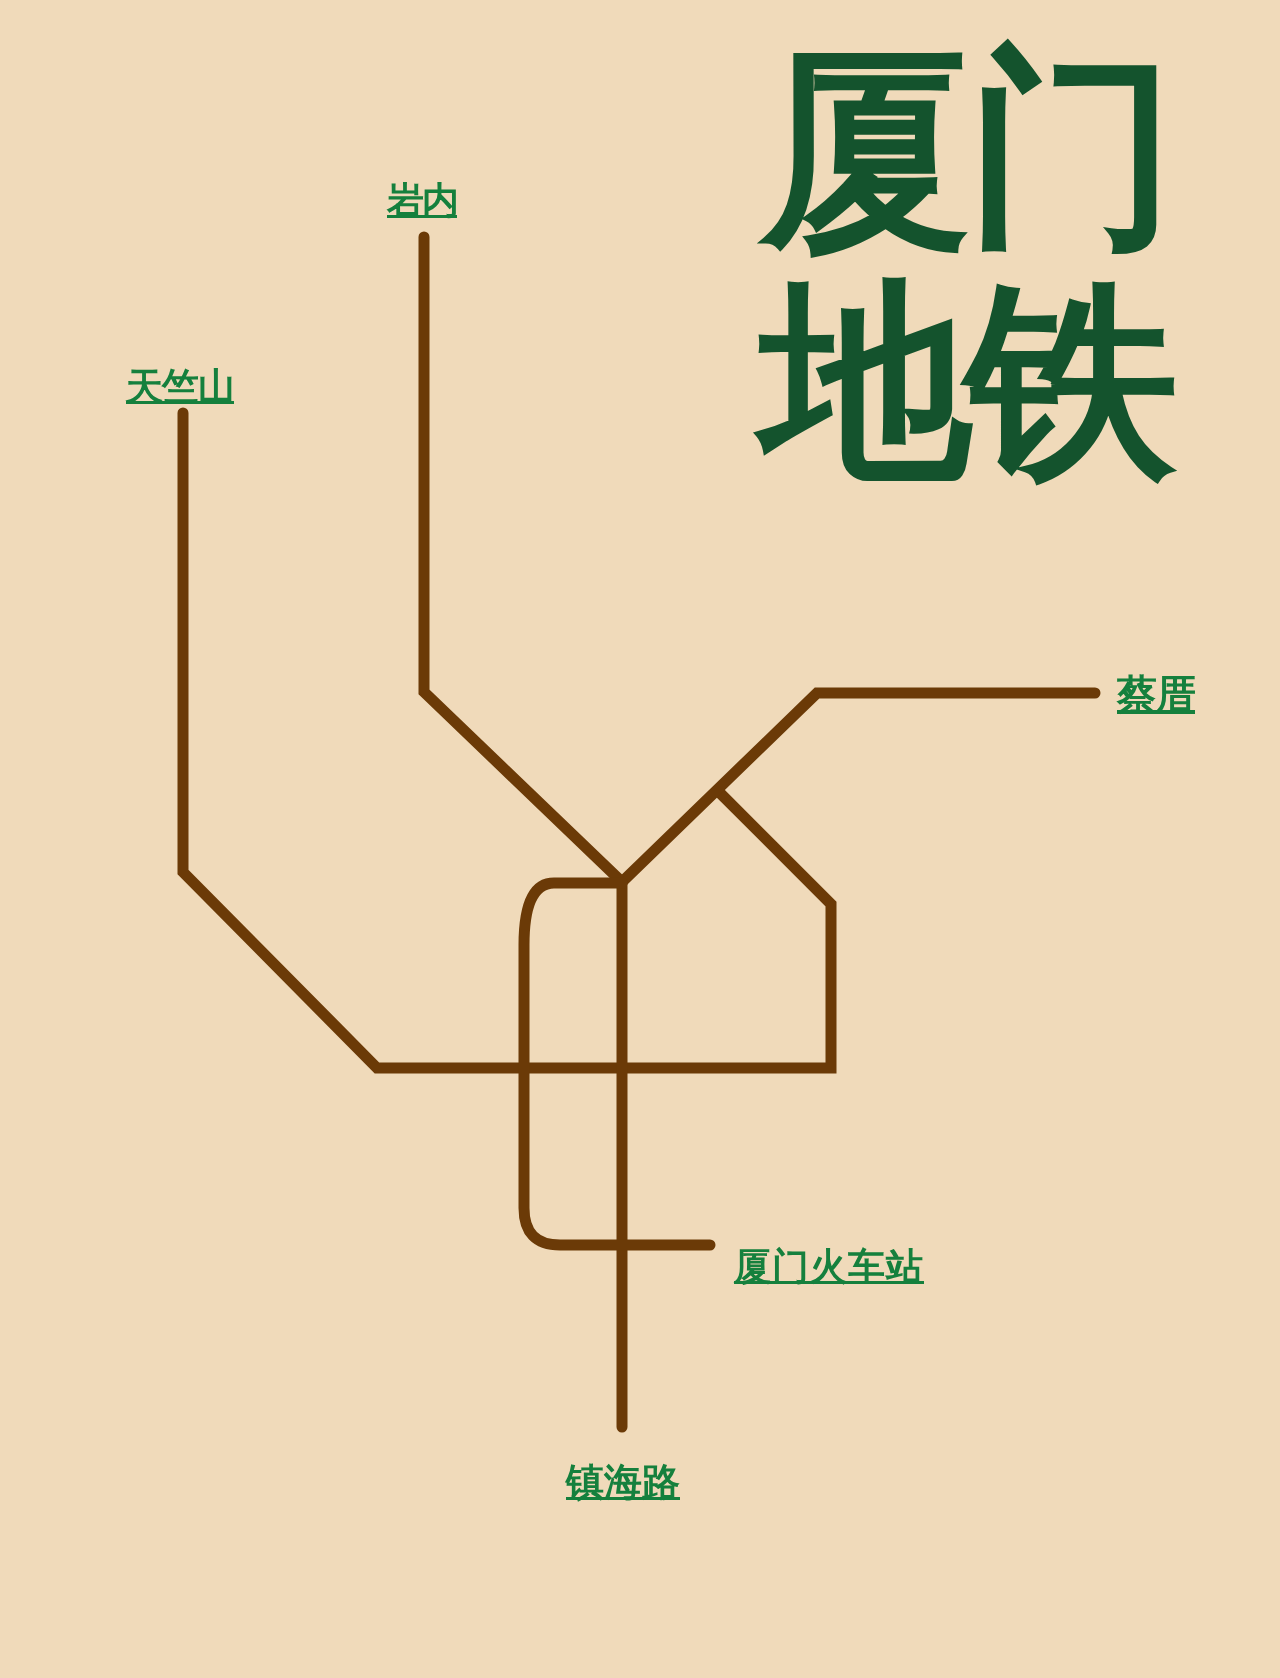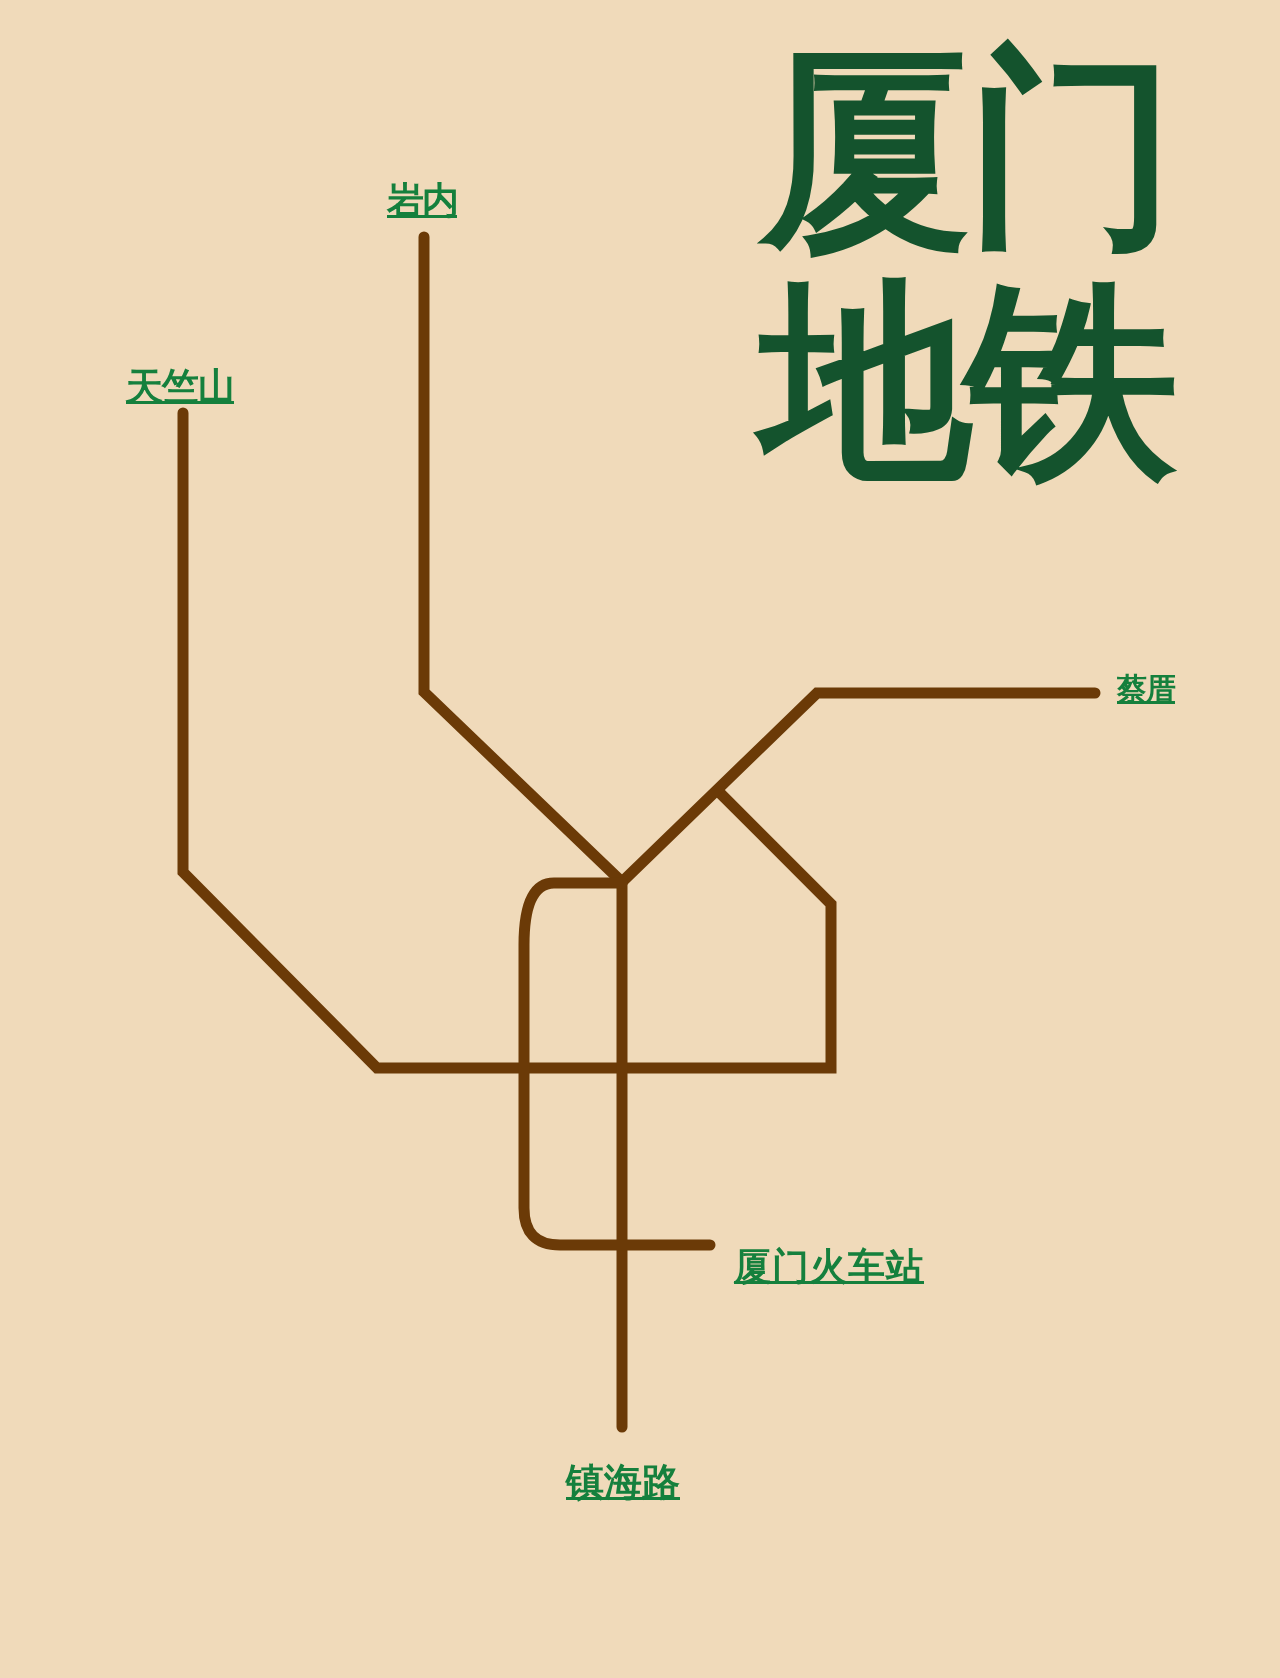--- a/index.html
+++ b/index.html
@@ -50,15 +50,15 @@
   <g fill="none" stroke="#6B3A07" stroke-width="11" stroke-linecap="round" stroke-linejoin="miter">
     <path d="M183,413 L183,872 L377,1068 L831,1068 L831,904 L719,792"></path>
     <path d="M424,237 L424,692 L622,882 L817,693 L1095,693"></path>
     <path d="M622,882 L622,1427"></path>
     <path d="M622,883 L554,883 Q524,883 524,945 L524,1208 Q524,1245 560,1245 L710,1245"></path>
   </g>
 </svg>
 
 <div class="station" style="left:387px; top:182px; font-size:37px; letter-spacing:-2px;">岩内</div>
 <div class="station" style="left:126px; top:368px; font-size:37px; letter-spacing:-1px;">天竺山</div>
-<div class="station" style="left:1117px; top:674px; font-size:30px; letter-spacing:-1px;">蔡厝</div>
+<div class="station" style="left:1117px; top:674px; font-size:40px; letter-spacing:-1px;">蔡厝</div>
 <div class="station" style="left:734px; top:1248px; font-size:37px; letter-spacing:1px;">厦门火车站</div>
 <div class="station" style="left:566px; top:1449px; font-size:38px;margin-top:14px;">镇海路</div>
 
 </body></html>

